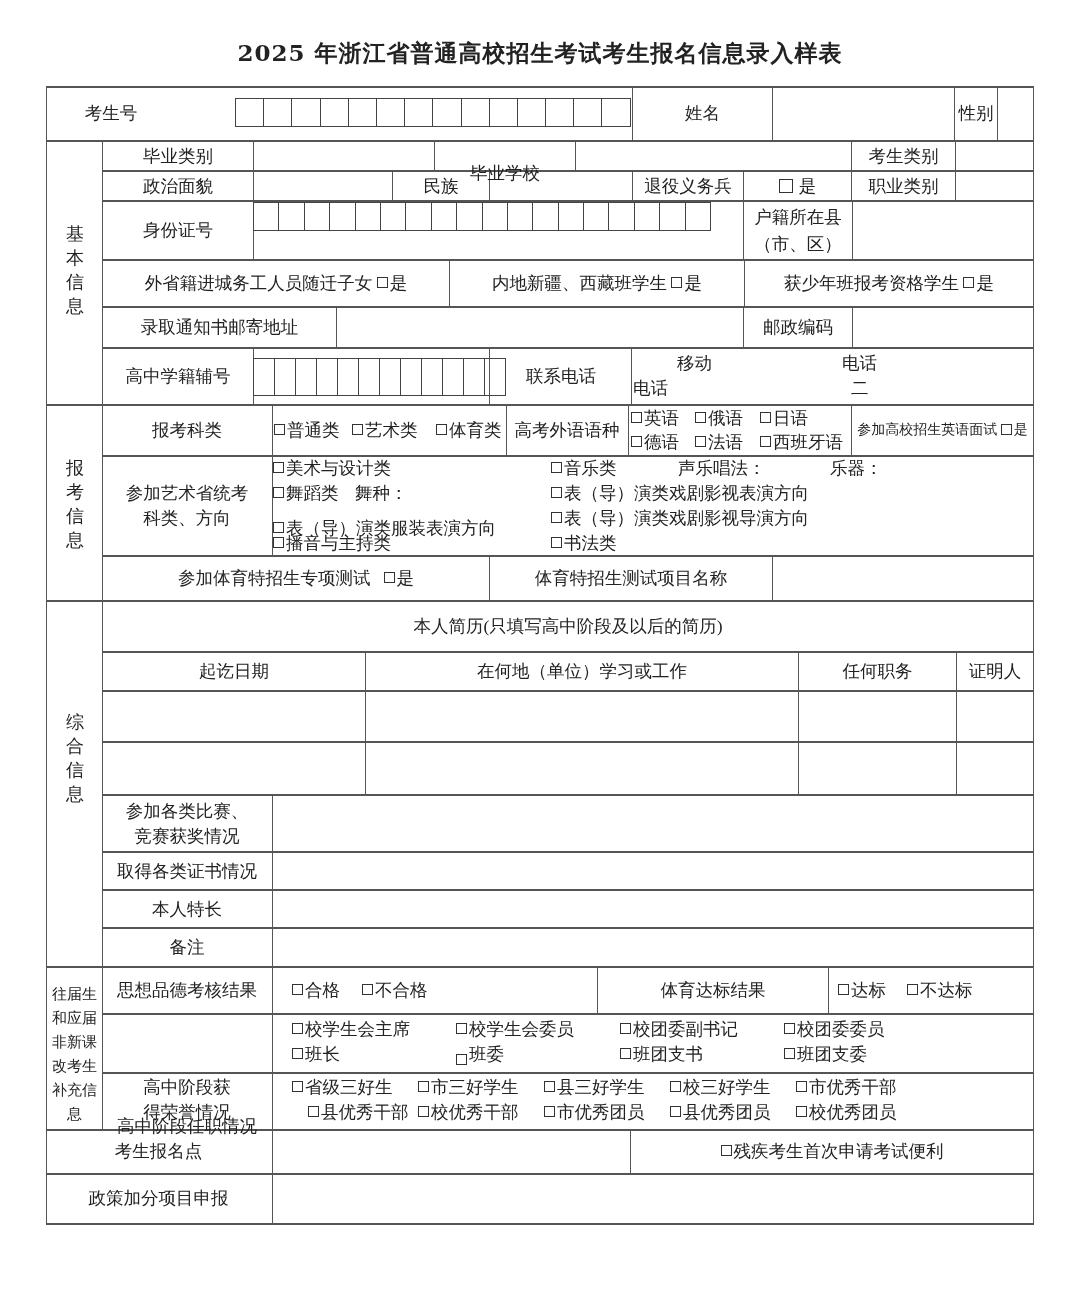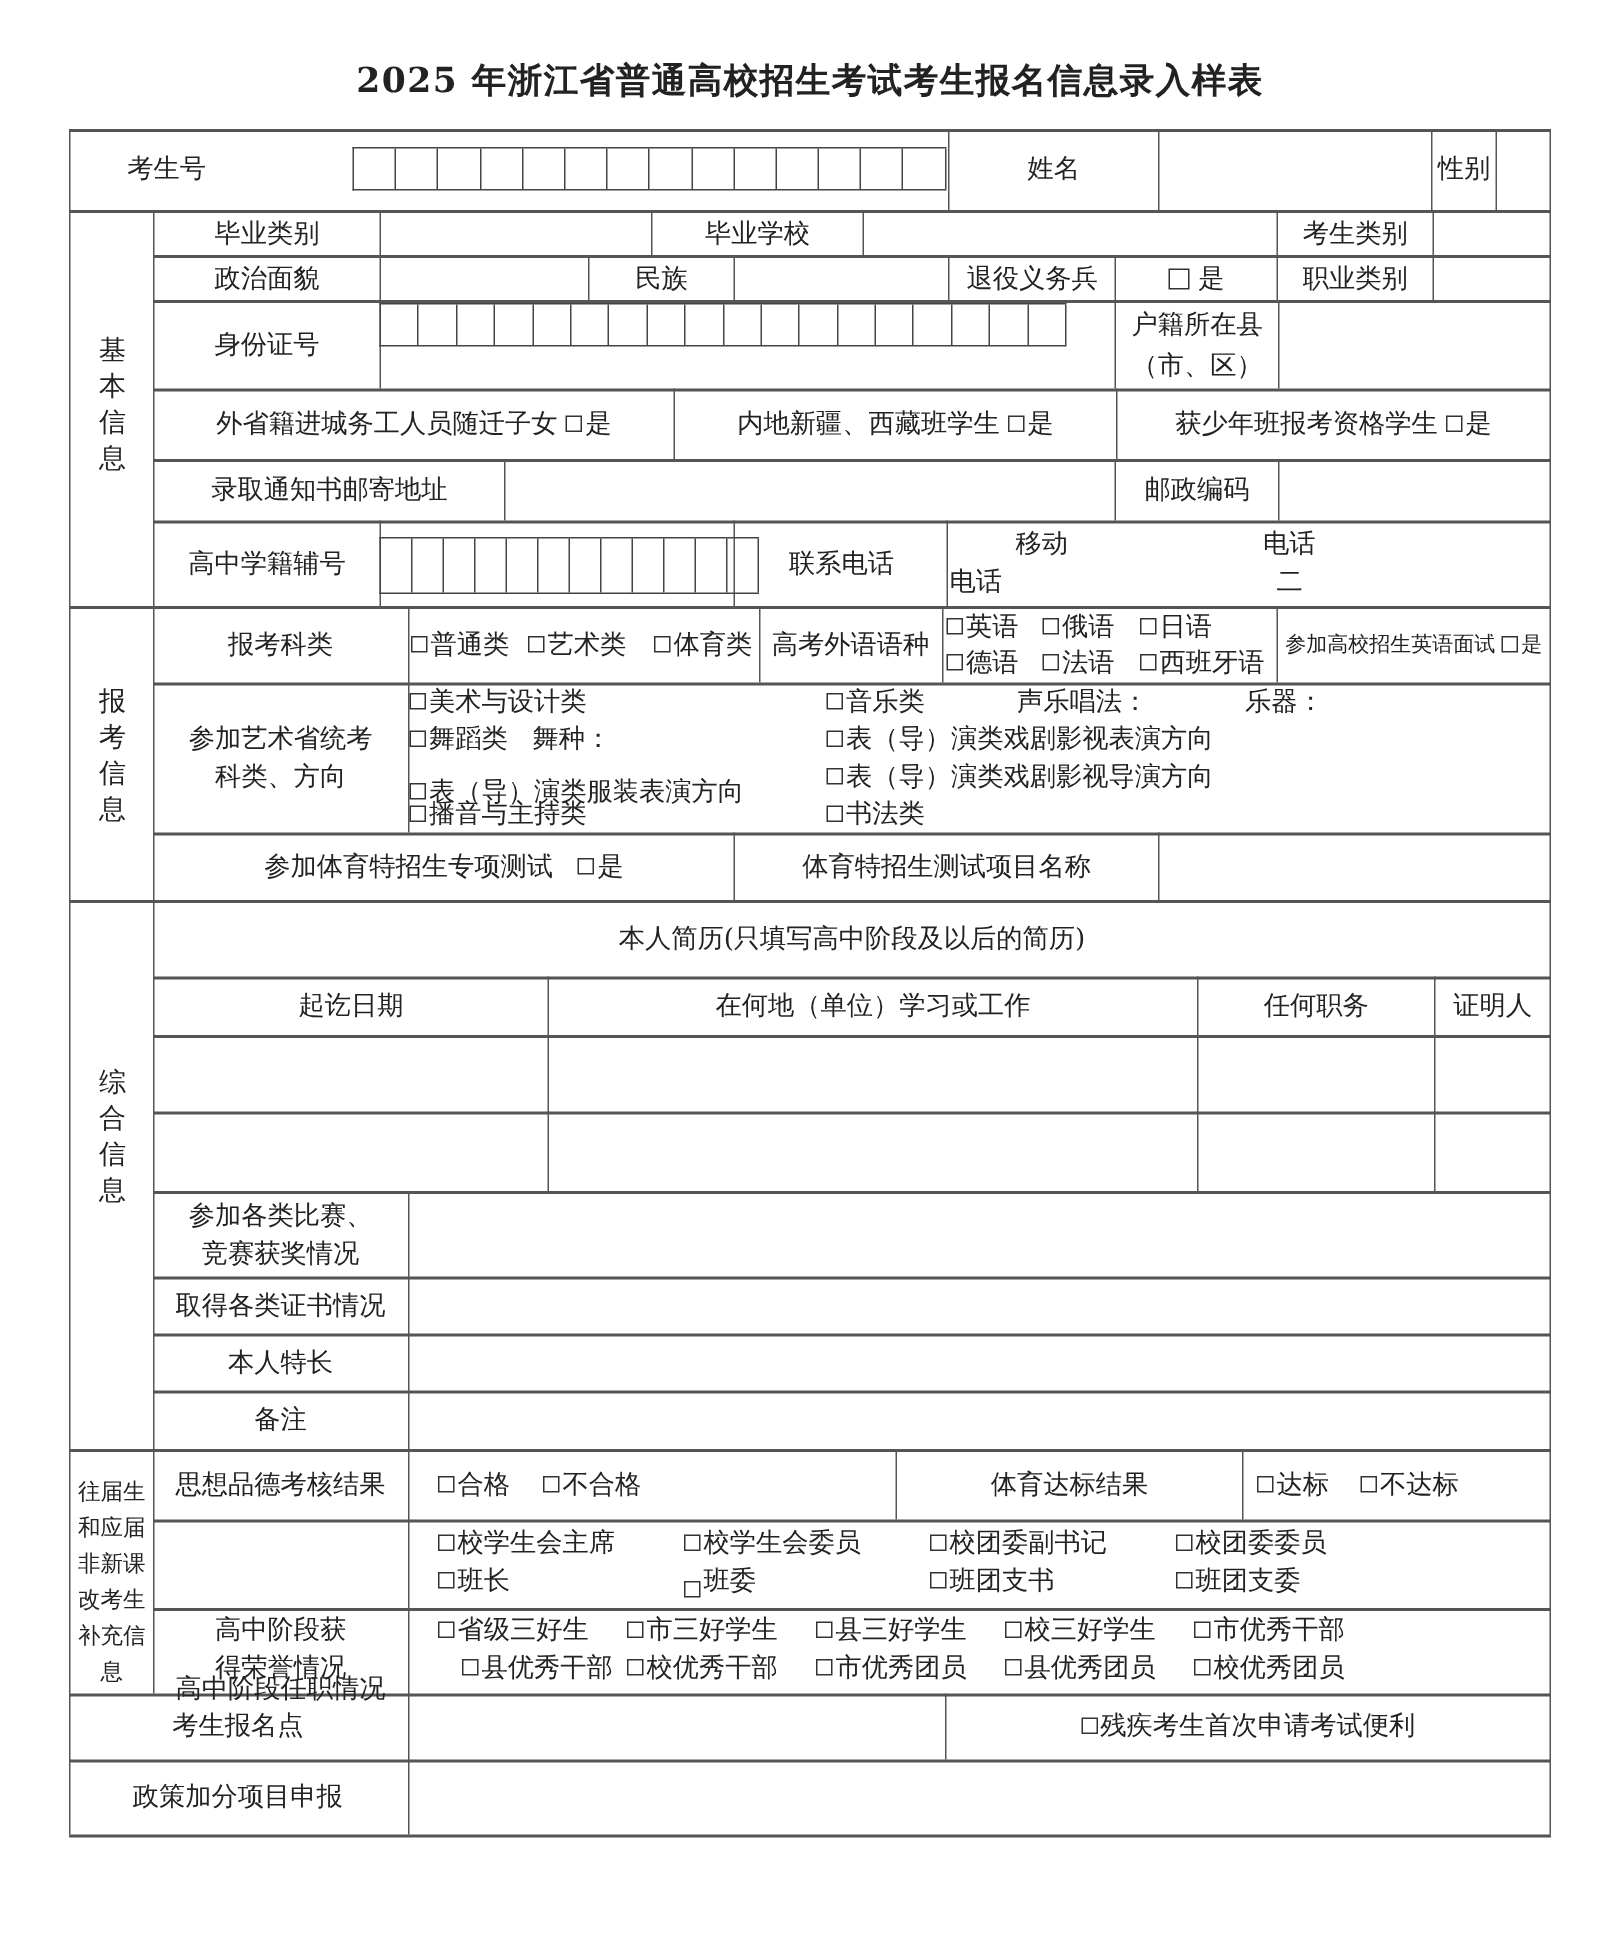--- a/index.html
+++ b/index.html
@@ -4,21 +4,21 @@
 <style>
   html,body{margin:0;padding:0;background:#fff;}
   body{width:1080px;height:1295px;position:relative;overflow:hidden;
        font-family:"DejaVu Serif","Liberation Serif",serif;color:#222;}
   .title{position:absolute;left:0;top:38px;width:1080px;text-align:center;
          font-size:23px;font-weight:bold;letter-spacing:1px;}
   .ln{position:absolute;background:#555;}
   .h{height:1.5px;}
   .v{width:1.2px;}
   .t{position:absolute;font-size:17.5px;line-height:24px;white-space:nowrap;display:flex;align-items:center;}
-  .c{justify-content:center;text-align:right;}
+  .c{justify-content:center;text-align:right;font-family:Liberation Serif, serif;}
   .vt{position:absolute;font-size:18px;line-height:24px;text-align:center;width:30px;}
   .box{display:inline-block;width:9px;height:9px;border:1px solid #333;margin-right:2px;vertical-align:middle;position:relative;top:-1px;}
   .bigbox{display:inline-block;width:12px;height:12px;border:1.2px solid #333;margin-right:6px;vertical-align:middle;}
   .grid{position:absolute;display:flex;border-top:1.5px solid #444;border-bottom:1.5px solid #444;border-left:1.2px solid #444;}
   .grid span{display:block;border-right:1.2px solid #444;}
   .small{font-size:14px;}
   .inp{position:absolute;}
 </style>
 </head>
 <body>
@@ -112,21 +112,21 @@
   </div>
 <div class="t c" style="left:633px;top:86px;width:139px;height:54px;">姓名</div>
 <div class="inp" style="left:773px;top:87px;width:181px;height:52px;"></div>
 <div class="t c" style="left:955px;top:86px;width:42px;height:54px;">性别</div>
 <div class="inp" style="left:998px;top:87px;width:35px;height:52px;"></div>
 
 <div class="vt" style="left:60px;top:222px;"><span id="vt-basic"><div>基</div><div>本</div><div>信</div><div>息</div></span></div>
 
 <div class="t c" style="left:103px;top:141px;width:150px;height:30px;">毕业类别</div>
 <div class="inp" style="left:254px;top:142px;width:180px;height:28px;"></div>
-<div class="t c" style="left:435px;top:141px;width:140px;height:30px;">毕业学校</div>
+<div class="t c" style="left:435px;top:158px;width:140px;height:30px;">毕业学校</div>
 <div class="inp" style="left:576px;top:142px;width:275px;height:28px;"></div>
 <div class="t c" style="left:852px;top:141px;width:103px;height:30px;">考生类别</div>
 <div class="inp" style="left:956px;top:142px;width:77px;height:28px;"></div>
 
 <div class="t c" style="left:103px;top:171px;width:150px;height:30px;">政治面貌</div>
 <div class="inp" style="left:254px;top:172px;width:138px;height:28px;"></div>
 <div class="t c" style="left:393px;top:171px;width:96px;height:30px;">民族</div>
 <div class="inp" style="left:490px;top:172px;width:142px;height:28px;"></div>
 <div class="t c" style="left:633px;top:171px;width:110px;height:30px;">退役义务兵</div>
 <div class="t c" style="left:744px;top:171px;width:107px;height:30px;">

